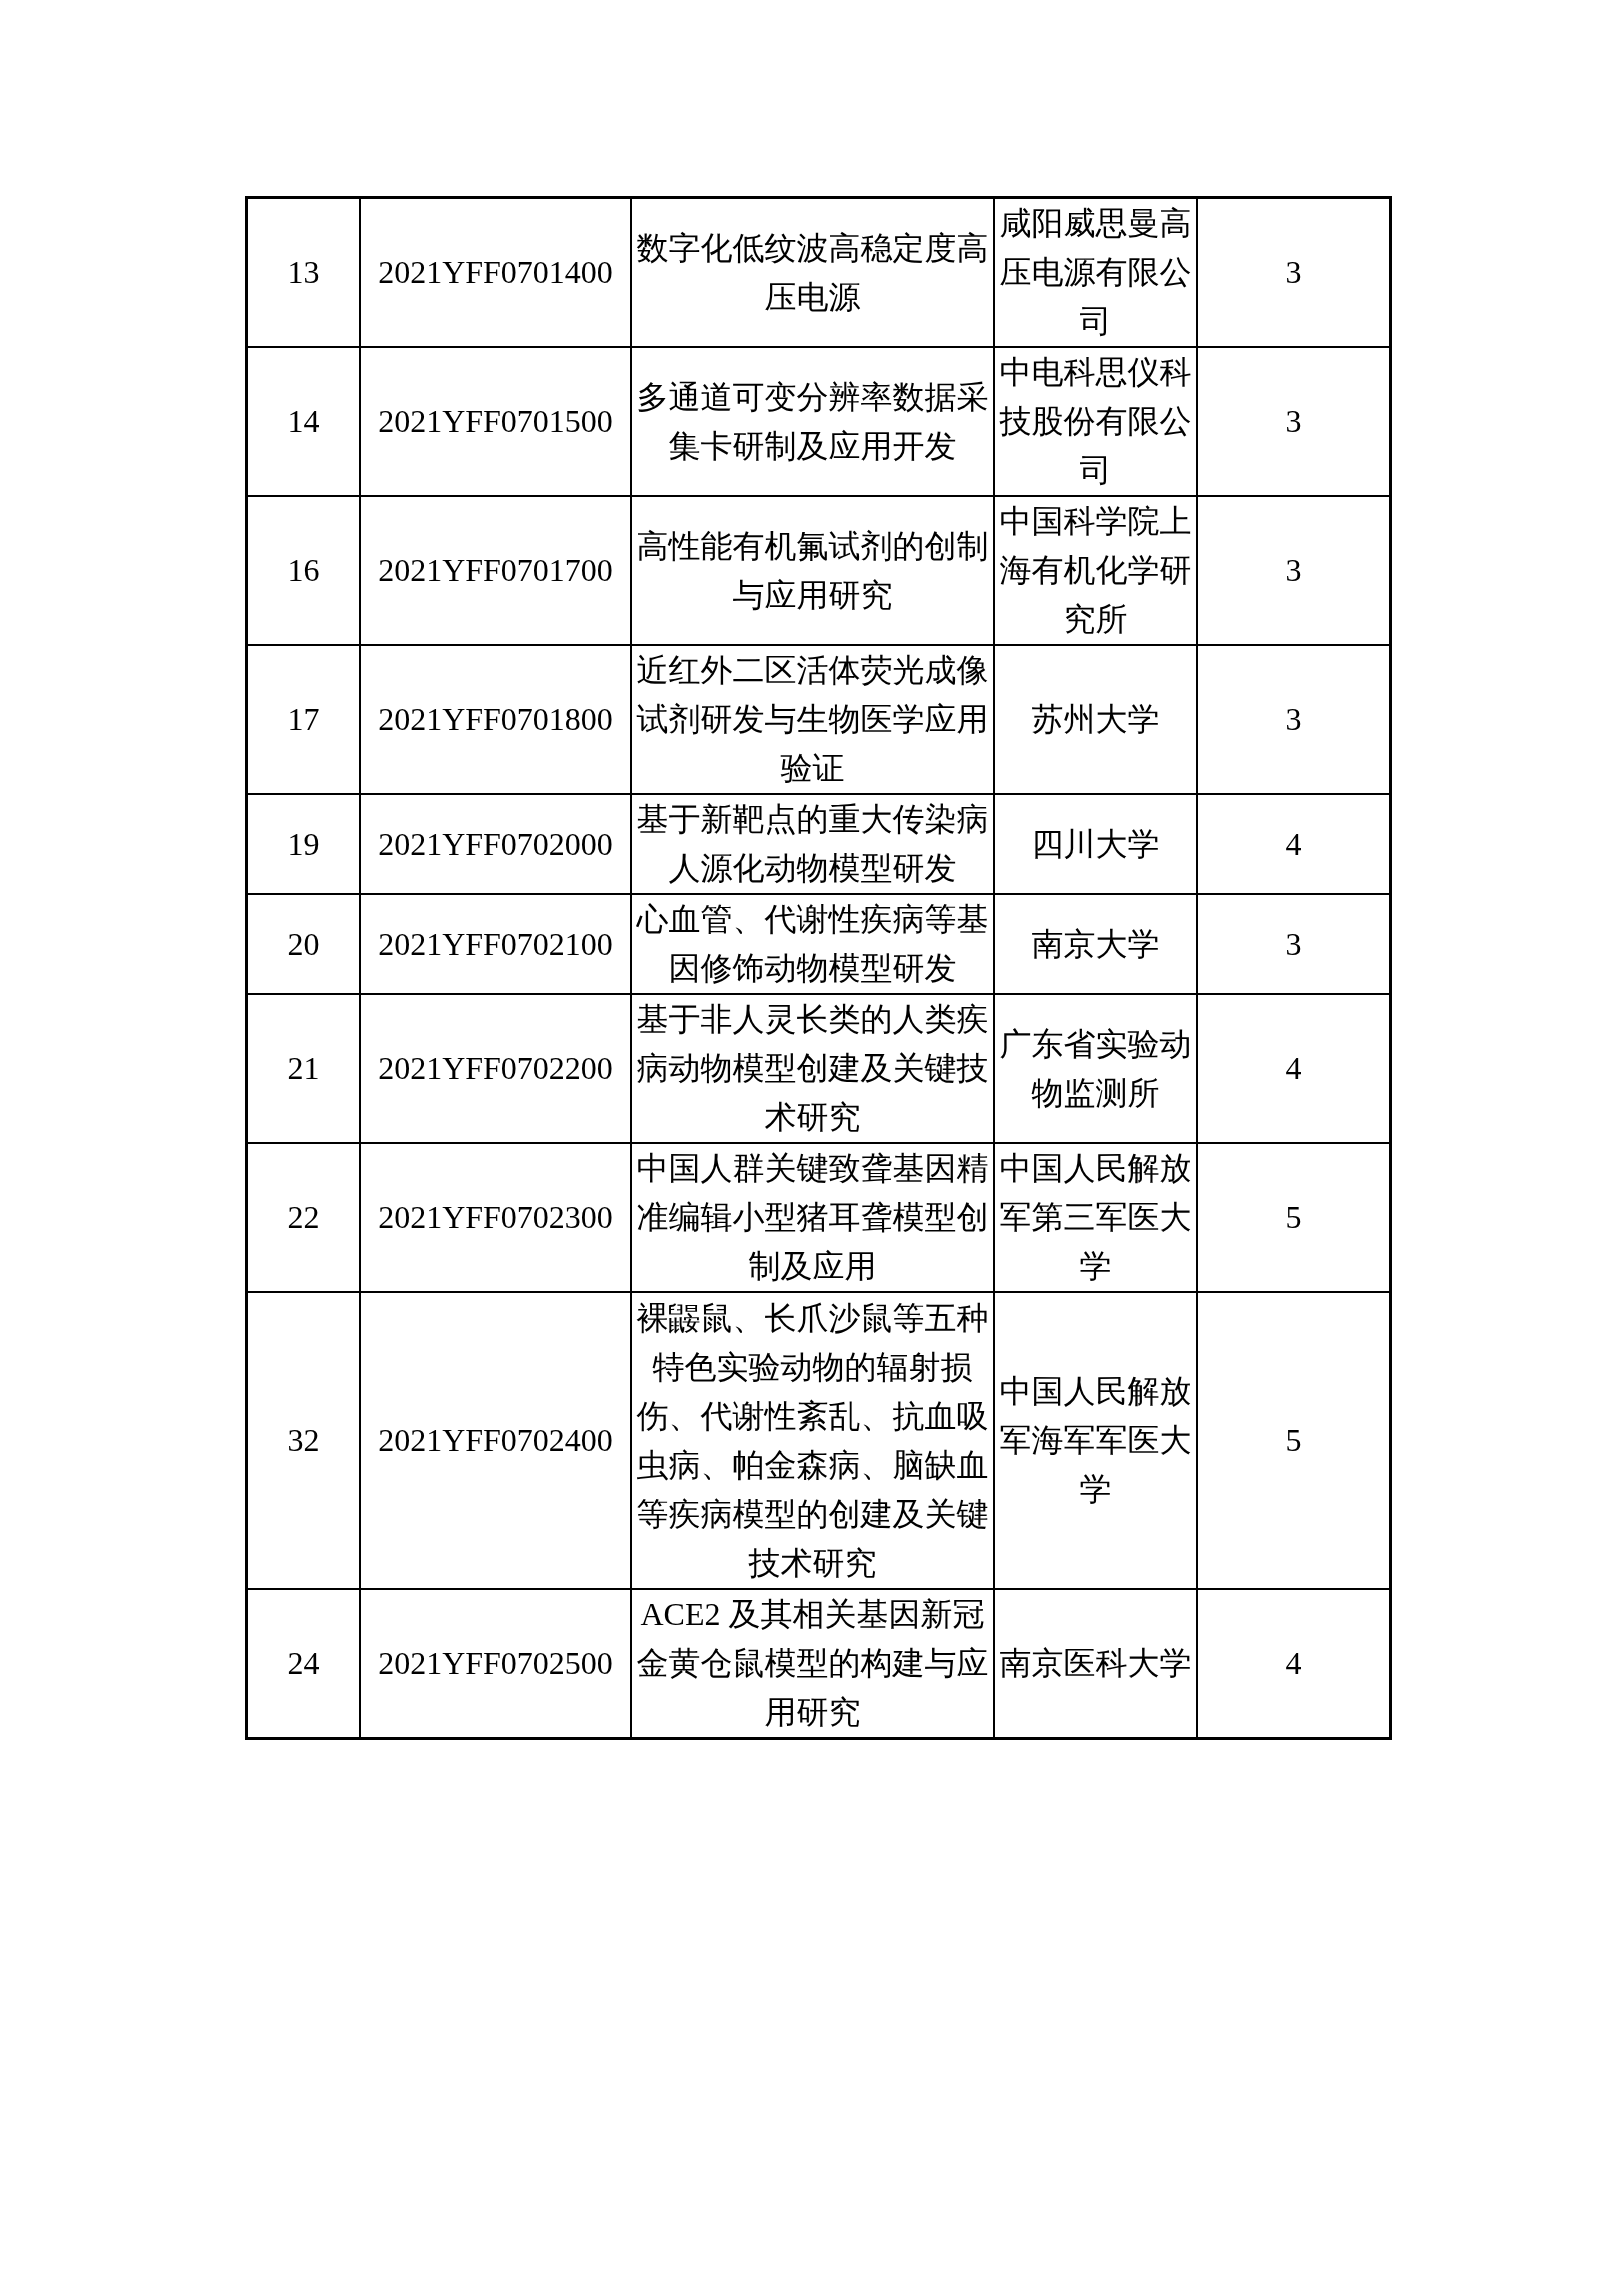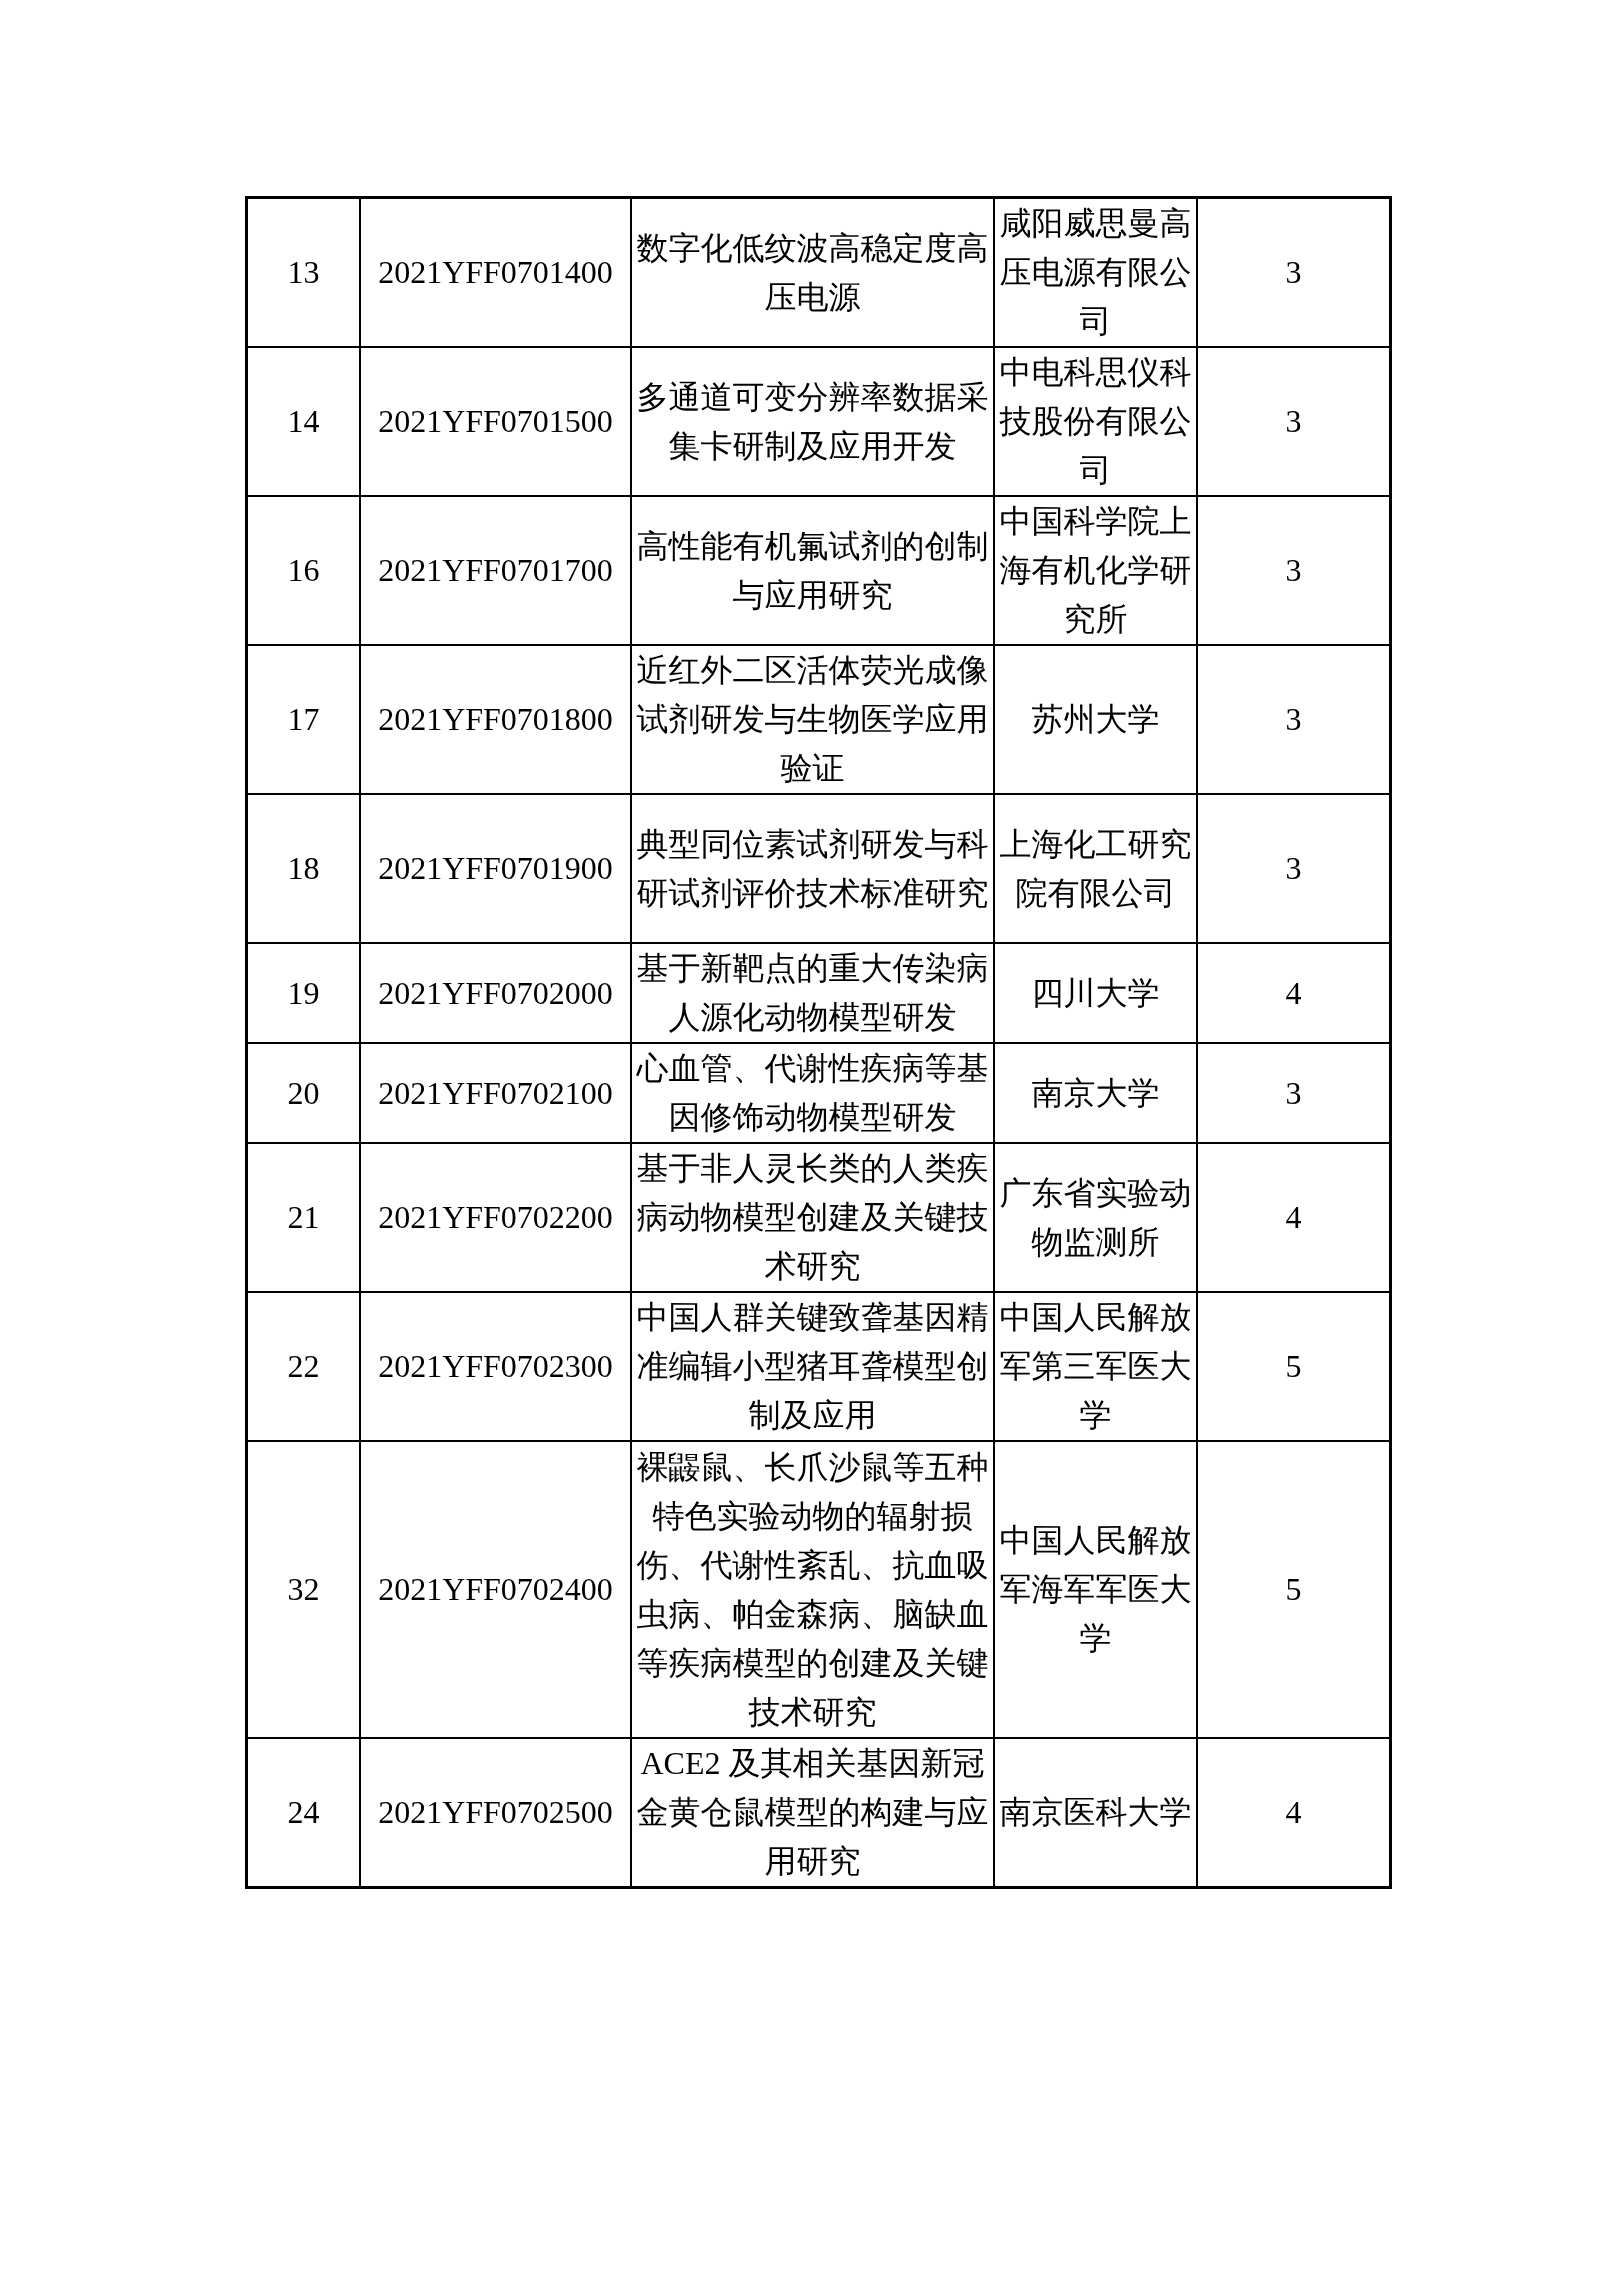--- a/index.html
+++ b/index.html
@@ -73,27 +73,20 @@
         <td class="c-org">中国科学院上海有机化学研究所</td>
         <td class="c-count">3</td>
       </tr>
       <tr style="height:149px">
         <td class="c-num">17</td>
         <td class="c-code">2021YFF0701800</td>
         <td class="c-title">近红外二区活体荧光成像试剂研发与生物医学应用验证</td>
         <td class="c-org">苏州大学</td>
         <td class="c-count">3</td>
       </tr>
-      <tr style="height:149px">
-        <td class="c-num">18</td>
-        <td class="c-code">2021YFF0701900</td>
-        <td class="c-title">典型同位素试剂研发与科研试剂评价技术标准研究</td>
-        <td class="c-org">上海化工研究院有限公司</td>
-        <td class="c-count">3</td>
-      </tr>
       <tr style="height:100px">
         <td class="c-num">19</td>
         <td class="c-code">2021YFF0702000</td>
         <td class="c-title">基于新靶点的重大传染病人源化动物模型研发</td>
         <td class="c-org">四川大学</td>
         <td class="c-count">4</td>
       </tr>
       <tr style="height:100px">
         <td class="c-num">20</td>
         <td class="c-code">2021YFF0702100</td>

